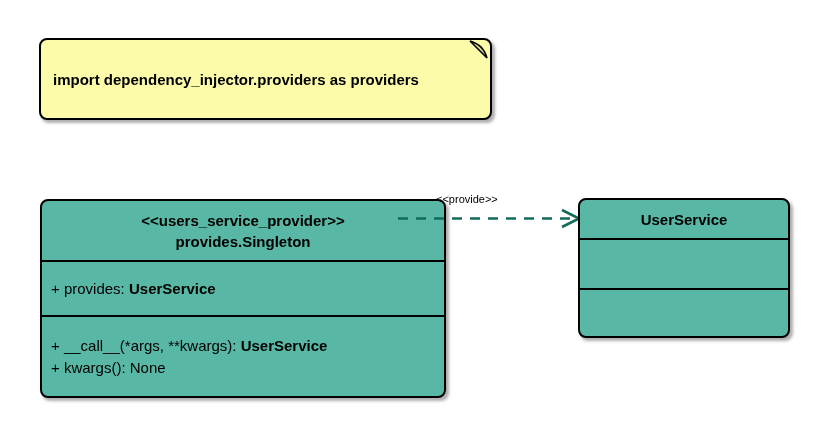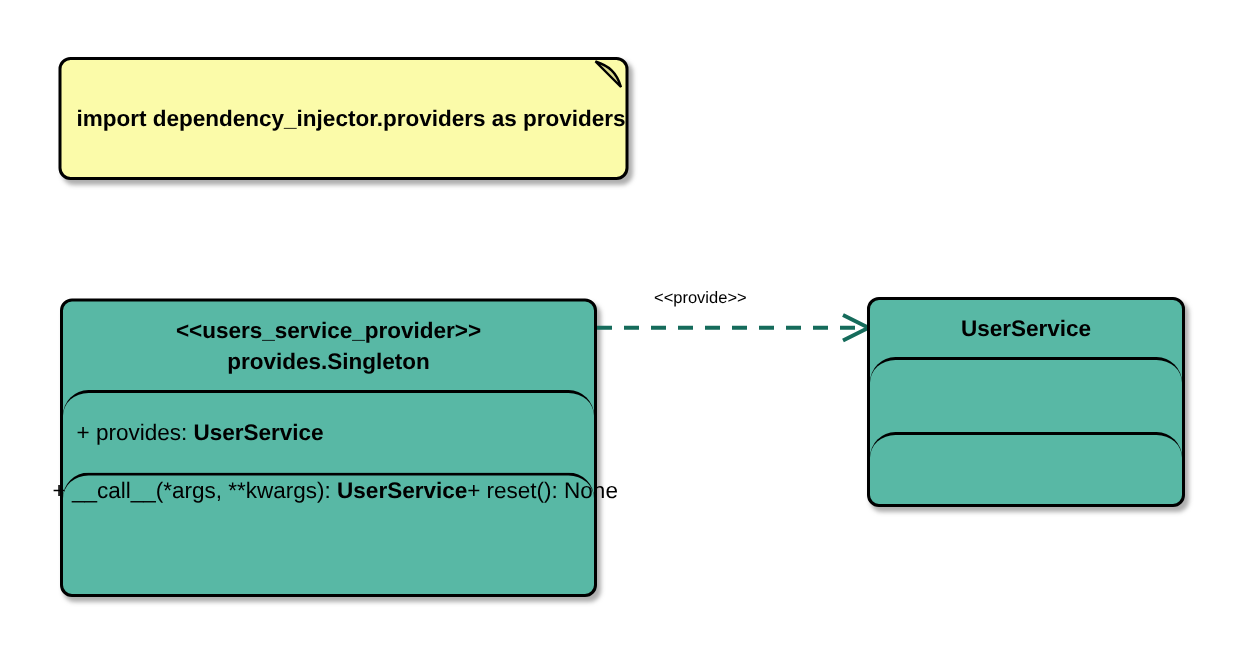--- a/index.html
+++ b/index.html
@@ -14,61 +14,61 @@
   html, body { width: 840px; height: 440px; background: #ffffff; overflow: hidden; }
   .canvas {
     position: relative; width: 840px; height: 440px;
     font-family: "Liberation Sans", "DejaVu Sans", sans-serif;
     color: var(--text);
     font-size: 15px;
   }
 
   
   .note {
-    position: absolute; left: 39px; top: 38px; width: 380px; height: 82px;
+    position: absolute; left: 39px; top: 38px; width: 453px; height: 82px;
     background: var(--note-fill);
     border: 2px solid var(--border);
     border-radius: 8px;
     box-shadow: 2.5px 3px 3px rgba(110,110,110,0.55);
-    display: flex; align-items: center; justify-content: flex-end;
+    display: flex; align-items: center;
   }
   .note-text { padding-left: 12px; font-weight: bold; white-space: nowrap; }
   .note-fold { position: absolute; top: -1px; right: -1px; width: 24px; height: 24px; }
   .note-fold path { fill: var(--note-fold); stroke: var(--border); stroke-width: 1.6; }
 
   
   .uml-class {
     position: absolute;
     background: var(--class-fill);
     border: 2px solid var(--border);
     border-radius: 8px;
     box-shadow: 2.5px 3px 3px rgba(110,110,110,0.55);
     display: flex; flex-direction: column;
   }
-  .provider-class { left: 40px; top: 199px; width: 358px; height: 199px; }
+  .provider-class { left: 40px; top: 199px; width: 406px; height: 199px; }
   .service-class  { left: 578px; top: 198px; width: 212px; height: 140px; }
 
   .compartment { width: 100%; }
-  .compartment + .compartment { border-top: 2px solid var(--border); border-radius: 17px; }
+  .compartment + .compartment { border-top: 2px solid var(--border); }
 
   .title-compartment {
     display: flex; flex-direction: column; justify-content: center; align-items: center;
     text-align: center; font-weight: bold; line-height: 21px;
   }
   .provider-class .title-compartment { height: 59px; }
   .service-class  .title-compartment { height: 38px; }
 
   .attrs-compartment {
     height: 55px;
     display: flex; flex-direction: column; justify-content: center;
     padding-left: 9px;
   }
   .methods-compartment {
     flex: 1;
-    display: flex; flex-direction: row; justify-content: center;
+    display: flex; flex-direction: column; justify-content: center;
     padding-left: 9px; line-height: 22px;
   }
   .member { white-space: nowrap; }
   .member b { font-weight: bold; }
 
   .service-class .empty-attrs   { height: 50px; }
   .service-class .empty-methods { flex: 1; }
 
   
   .edge-svg { position: absolute; left: 396px; top: 202px; width: 188px; height: 34px; }
@@ -94,21 +94,21 @@
   <div class="uml-class provider-class">
     <div class="compartment title-compartment">
       <div>&lt;&lt;users_service_provider&gt;&gt;</div>
       <div>provides.Singleton</div>
     </div>
     <div class="compartment attrs-compartment">
       <div class="member"><span>+ provides: </span><b>UserService</b></div>
     </div>
     <div class="compartment methods-compartment">
       <div class="member"><span>+ __call__(*args, **kwargs): </span><b>UserService</b></div>
-      <div class="member"><span>+ reset(): None</span><b></b></div>
+      <div class="member"><span>+ kwargs(): None</span><b></b></div>
     </div>
   </div>
 
   <svg class="edge-svg" viewBox="0 0 188 34" aria-hidden="true">
     <line class="dash" x1="2" y1="16.5" x2="178" y2="16.5"></line>
     <polyline class="head" points="166,8 183,16.5 166,25"></polyline>
   </svg>
   <div class="edge-label">&lt;&lt;provide&gt;&gt;</div>
 
   <div class="uml-class service-class">

